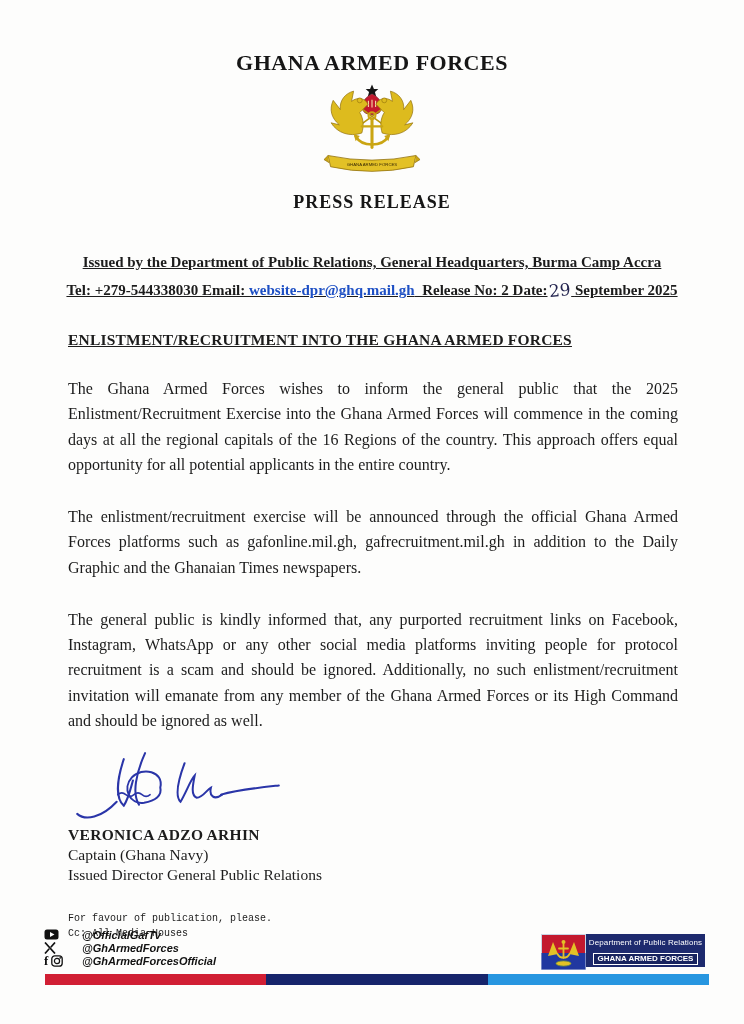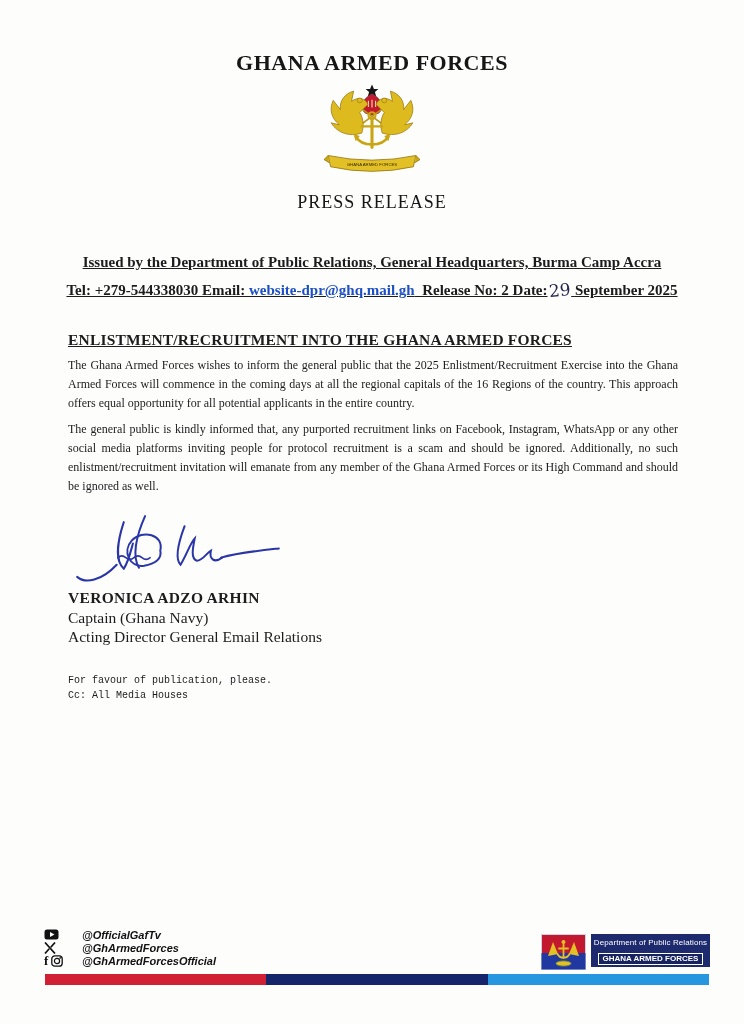--- a/index.html
+++ b/index.html
@@ -17,21 +17,21 @@
   .doc-title{
     padding-top:50px;
     text-align:center;
     font-size:22px; font-weight:bold;
     letter-spacing:0.5px;
     color:#161616;
   }
   .crest-wrap{ text-align:center; margin-top:8px; }
   .press-release{
     text-align:center; margin-top:10px;
-    font-size:18px; font-weight:normal;
+    font-size:18px; font-weight:bold;
     letter-spacing:1px; color:#161616;
   }
   .issued-block{
     margin-top:36px;
     text-align:center;
     font-size:15px; font-weight:bold;
     line-height:1.75;
   }
   .issued-block .u{ text-decoration:underline; }
   .email-link{ color:#1d4fc4; }
@@ -50,22 +50,22 @@
     margin:0 auto;
     padding-left:2px;
   }
   .headline{
     margin-top:26px;
     font-size:15.5px; font-weight:bold;
     text-decoration:underline;
     letter-spacing:0.2px;
   }
   .letter p{
-    margin-top:7px;
-    font-size:12px;
+    margin-top:27px;
+    font-size:16px;
     line-height:1.58;
     text-align:justify;
   }
   
   .signature{ margin-top:14px; margin-left:2px; height:76px; }
   .signatory{ font-size:15.5px; line-height:1.28; margin-top:2px; }
   .signatory .name{ font-weight:bold; letter-spacing:0.3px; }
   
   .note-heading{
     margin-top:40px;
@@ -76,21 +76,21 @@
   
   .social{
     position:absolute; left:44px; top:928px;
     font-family:"Liberation Sans", sans-serif;
     font-size:11px; font-weight:bold; font-style:italic;
     color:#111;
   }
   .social-row{ display:flex; align-items:center; height:13px; }
   .social-icons{ width:38px; display:flex; align-items:center; gap:3px; }
   .fb-glyph{ font-family:"Liberation Serif",serif; font-style:normal; font-weight:bold; font-size:13px; line-height:10px; }
-  .logo-unit{ position:absolute; left:541px; top:934px; display:flex; align-items:flex-start; gap:5px; }
+  .logo-unit{ position:absolute; left:541px; top:934px; display:flex; align-items:flex-start; }
   .dpr-box{
     width:119px; height:33px;
     background:#1d2a6e;
     color:#fff;
     font-family:"Liberation Sans", sans-serif;
     text-align:center;
     padding-top:4px;
   }
   .dpr-box .l1{ font-size:8px; letter-spacing:0.1px; }
   .dpr-box .l2{
@@ -153,40 +153,41 @@
     <div class="u">Issued by the Department of Public Relations, General Headquarters, Burma Camp Accra</div>
     <div class="u">
       <span>Tel: +279-544338030 Email: </span><span class="email-link">website-dpr@ghq.mail.gh</span><span>&nbsp;&nbsp;Release No: 2 Date:</span><span class="handwritten">29</span>&nbsp;<span>September 2025</span>
     </div>
   </div>
 
   <div class="letter">
     <div class="headline">ENLISTMENT/RECRUITMENT INTO THE GHANA ARMED FORCES</div>
 
     <p>The Ghana Armed Forces wishes to inform the general public that the 2025 Enlistment/Recruitment Exercise into the Ghana Armed Forces will commence in the coming days at all the regional capitals of the 16 Regions of the country. This approach offers equal opportunity for all potential applicants in the entire country.</p>
+    <p>The enlistment/recruitment exercise will be announced through the official Ghana Armed Forces platforms such as gafonline.mil.gh, gafrecruitment.mil.gh in addition to the Daily Graphic and the Ghanaian Times newspapers.</p>
     <p>The general public is kindly informed that, any purported recruitment links on Facebook, Instagram, WhatsApp or any other social media platforms inviting people for protocol recruitment is a scam and should be ignored. Additionally, no such enlistment/recruitment invitation will emanate from any member of the Ghana Armed Forces or its High Command and should be ignored as well.</p>
 
     <div class="signature">
       <svg width="215" height="76" viewBox="0 0 210 75">
         <g fill="none" stroke="#2a35a8" stroke-width="2" stroke-linecap="round">
           <path d="M6 66 C 14 73 30 70 45 54"></path>
           <path d="M52 12 C 46 30 43 50 52 58 C 57 50 59 40 61 33"></path>
           <path d="M73 6 C 64 26 60 46 67 57"></path>
           <path d="M46 47 q4 -3.5 8 0 q4 3.5 8 0 q4 -3.5 8 0 q4 3.5 8 0" stroke-width="1.5"></path>
           <path d="M88 40 C 92 24 70 19 60 30 C 50 41 58 57 72 55 C 83 53 90 48 88 40"></path>
           <path d="M112 16 C 106 32 102 48 108 54 C 114 44 118 32 122 28 C 120 38 118 48 124 50 C 130 50 134 42 138 40 C 136 48 141 53 149 47"></path>
           <path d="M148 47 C 165 42 186 40 205 38"></path>
         </g>
       </svg>
     </div>
 
     <div class="signatory">
       <div class="name">VERONICA ADZO ARHIN</div>
       <div>Captain (Ghana Navy)</div>
-      <div>Acting Director General Email Relations</div>
+      <div>Issued Director General Public Relations</div>
     </div>
 
     <div class="note-lines">
       <div>For favour of publication, please.</div>
       <div>Cc: All Media Houses</div>
     </div>
   </div>
 
   <div class="social">
     <div class="social-row">

